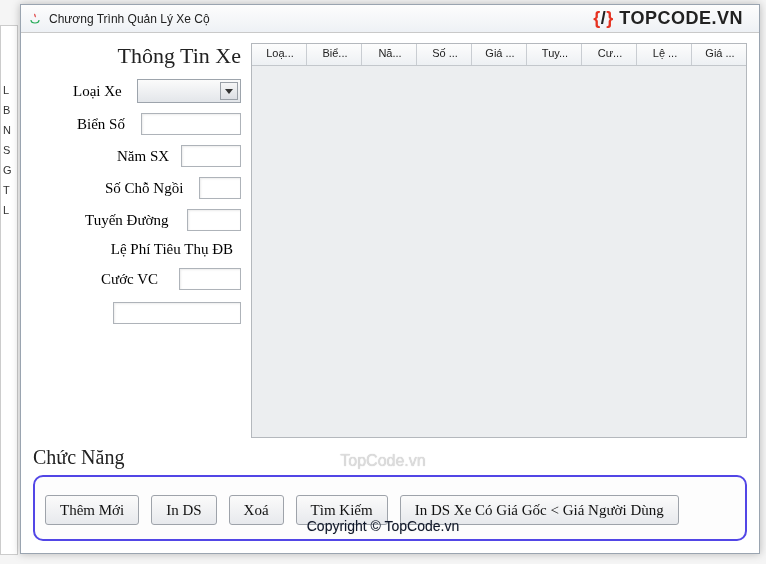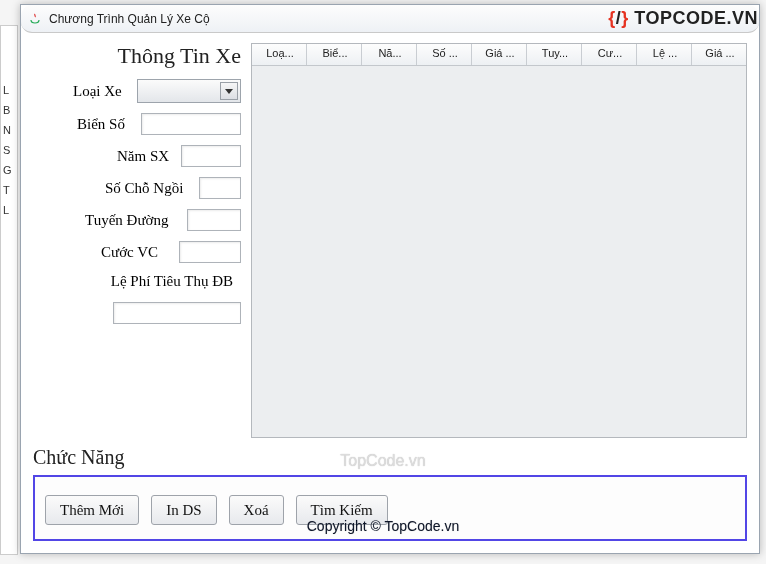--- a/index.html
+++ b/index.html
@@ -32,21 +32,21 @@
     padding-top: 50px;
   }
   .partial-window span {
     display: block;
     margin: 8px 2px;
     text-align: left;
   }
   .watermark-logo {
     position: absolute;
     top: 8px;
-    right: 8px;
+    right: 23px;
     font-size: 18px;
     font-weight: bold;
     letter-spacing: 0.5px;
     color: #222;
     z-index: 50;
   }
   .watermark-logo .bracket {
     color: #e63322;
     font-weight: 900;
   }
@@ -88,21 +88,20 @@
   }
   .title-bar {
     height: 28px;
     background: linear-gradient(#fdfdfd, #eef1f5);
     border-bottom: 1px solid #c9c9c9;
     display: flex;
     align-items: center;
     padding: 0 6px;
     font-size: 12px;
     color: #222;
-    border-radius: 11px;
   }
   .title-bar .java-icon {
     width: 16px;
     height: 16px;
     margin-right: 6px;
     display: inline-flex;
     align-items: center;
     justify-content: center;
   }
   .window-body {
@@ -216,21 +215,21 @@
     margin-top: 8px;
   }
   .func-title {
     font-family: "Times New Roman", serif;
     font-size: 20px;
     color: #222;
     margin: 0 0 6px 0;
   }
   .func-box {
     border: 2px solid #5246e6;
-    border-radius: 0;
+    border-radius: 10px;
     padding: 18px 10px 14px 10px;
     display: flex;
     gap: 12px;
     align-items: center;
     background: #fdfdfd;
   }
   .btn {
     height: 30px;
     padding: 0 14px;
     background: linear-gradient(#fbfbfb, #e7e9ed);
@@ -302,26 +301,26 @@
           <input type="text" style="width: 42px;" value="">
         </div>
 
 
         <div class="form-row">
           <label style="width:94px">Tuyến Đường</label>
           <input type="text" style="width: 54px;" value="">
         </div>
 
         <div class="form-row">
+          <label>Lệ Phí Tiêu Thụ ĐB</label>
+        </div>
+
+        <div class="form-row">
           <label style="width:70px">Cước VC</label>
           <input type="text" style="width: 62px;" value="">
-        </div>
-
-        <div class="form-row">
-          <label>Lệ Phí Tiêu Thụ ĐB</label>
         </div>
         <div class="extra-input">
           <input type="text" value="" style="">
         </div>
       </div>
 
       <div class="table-panel">
         <div class="table-header">
           <div class="th">Loạ...</div>
           <div class="th">Biể...</div>
@@ -337,19 +336,20 @@
       </div>
     </div>
 
     <div class="func-section">
       <div class="func-title">Chức Năng</div>
       <div class="func-box">
         <button class="btn">Thêm Mới</button>
         <button class="btn">In DS</button>
         <button class="btn">Xoá</button>
         <button class="btn">Tìm Kiếm</button>
+        <button class="btn">In DS Xe Có Giá Gốc &lt; Giá Người Dùng</button>
       </div>
     </div>
   </div>
 </div>
 
 <div class="watermark-center">TopCode.vn</div>
 <div class="watermark-bottom">Copyright © TopCode.vn</div>
 
 </body></html>

